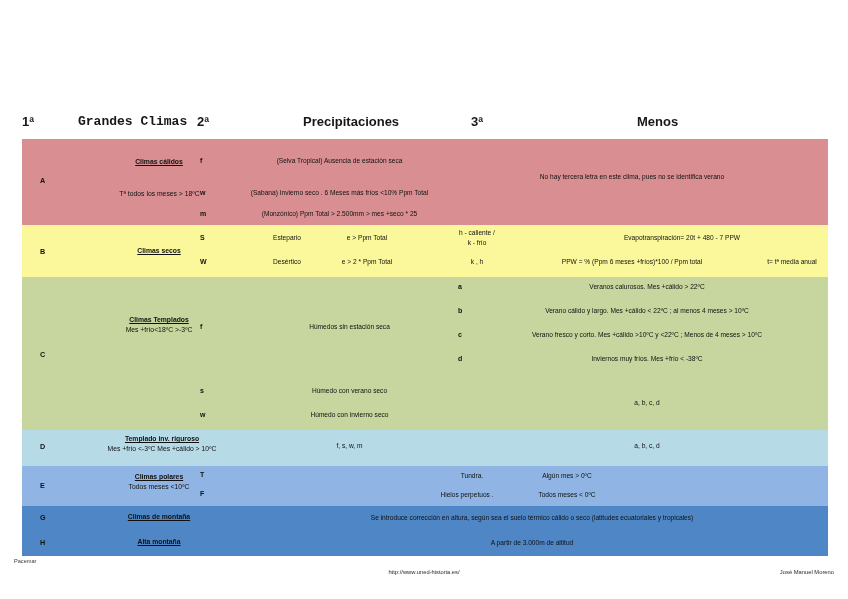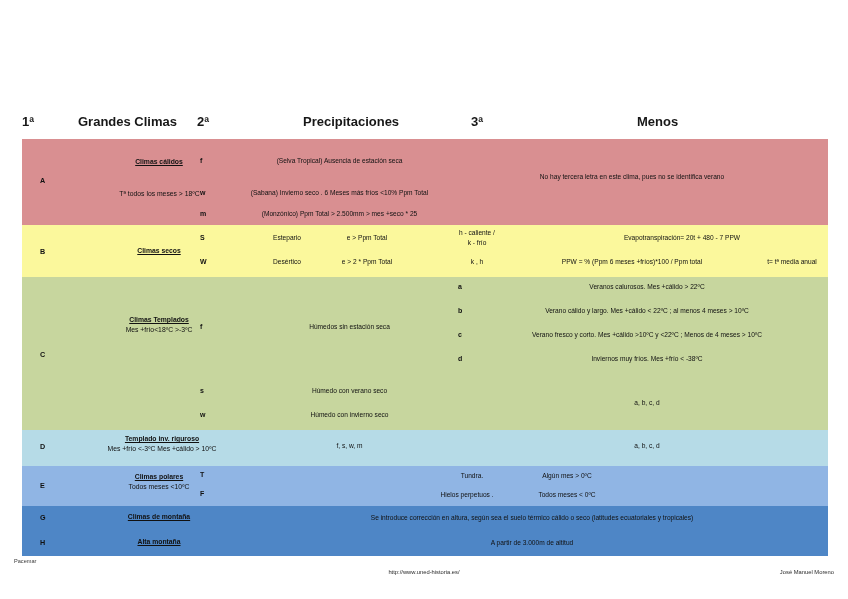--- a/index.html
+++ b/index.html
@@ -50,21 +50,21 @@
     height: 20px;
   }
   .head-cell {
     position: absolute;
     font-size: 13px;
     font-weight: bold;
     color: #171717;
     white-space: nowrap;
   }
   .hc-1  { left: 22px;  top: 2px; }
-  .hc-2  { left: 78px;  top: 2px; }
+  .hc-2  { left: 78px;  top: 2px; font-family: Liberation Mono, monospace; }
   .hc-3  { left: 197px; top: 2px; }
   .hc-4  { left: 303px; top: 2px; }
   .hc-5  { left: 471px; top: 2px; }
   .hc-6  { left: 637px; top: 2px; }
 
   
   .table {
     position: absolute;
     top: 139px;
     left: 22px;

